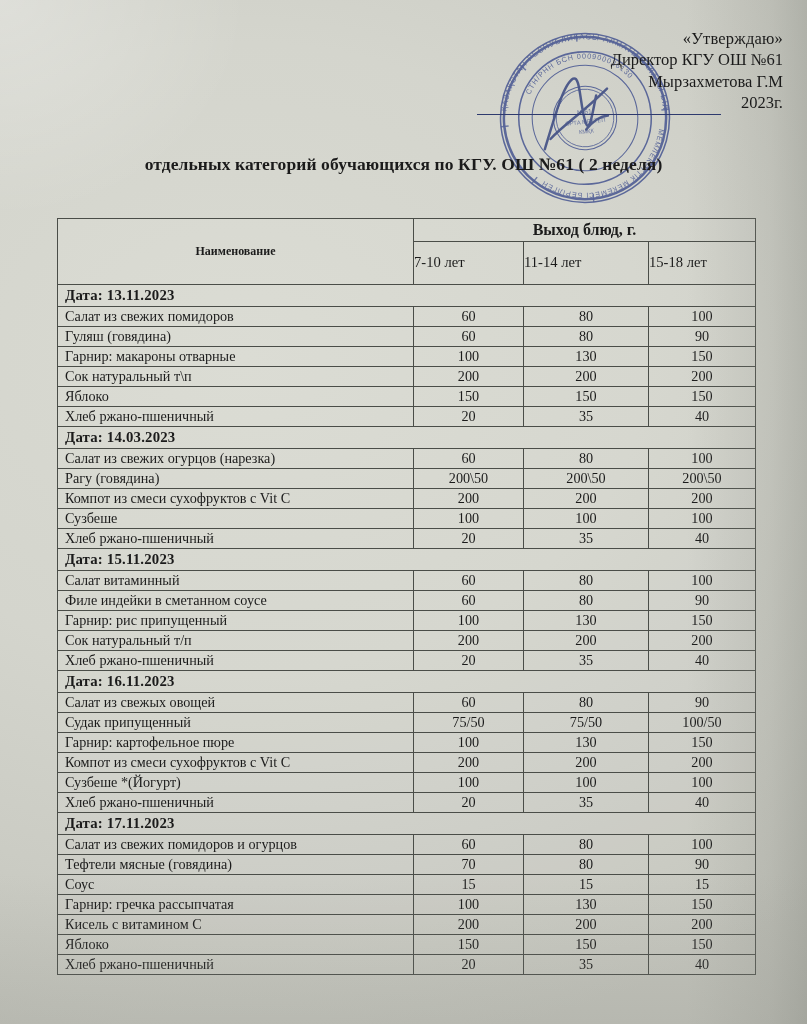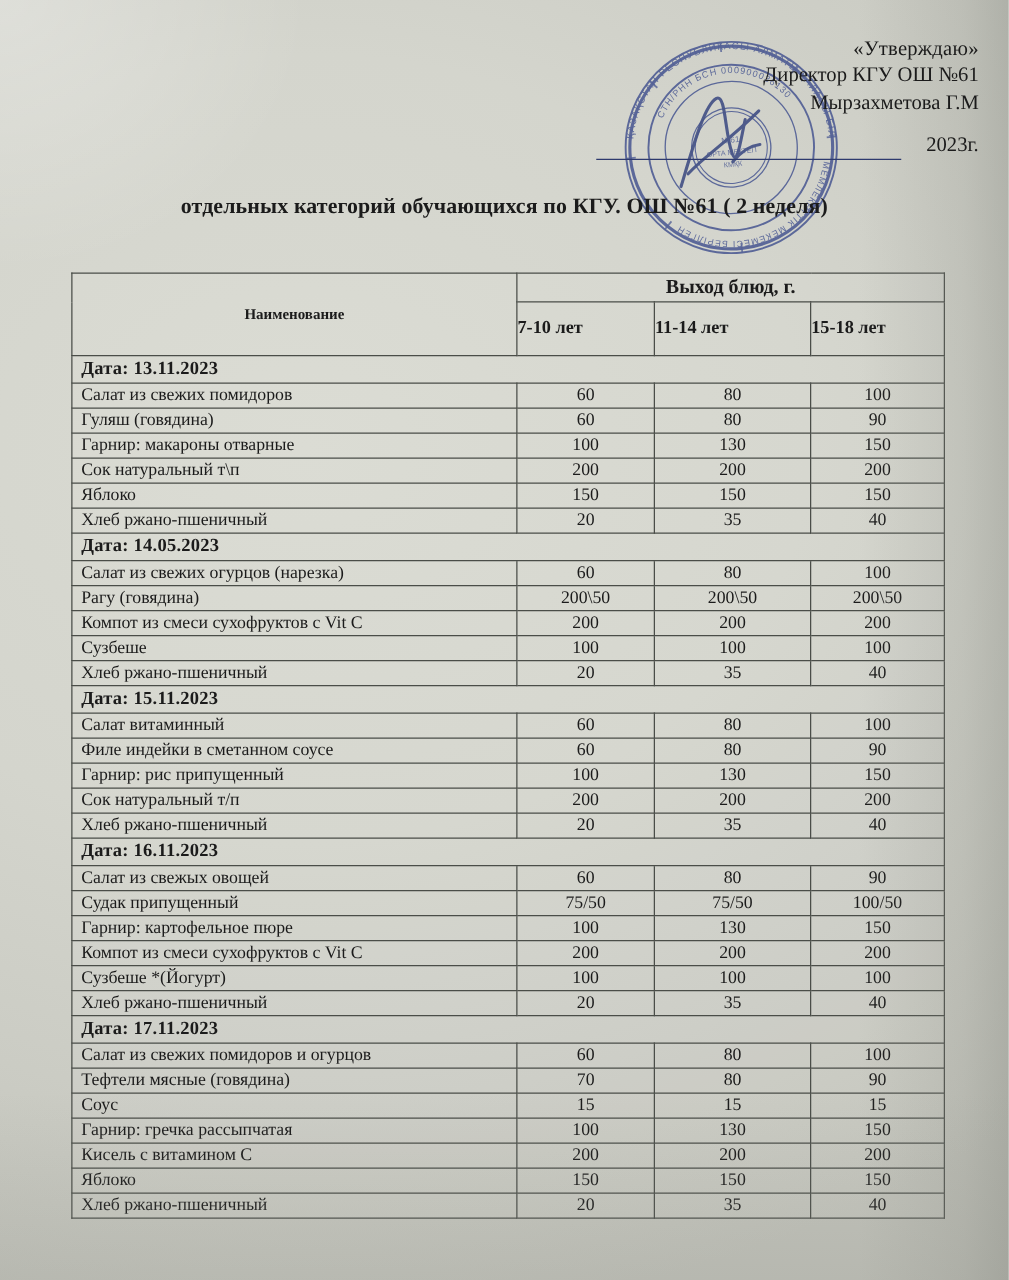--- a/index.html
+++ b/index.html
@@ -55,21 +55,20 @@
   }
   .approval-block .line {
     white-space: nowrap;
     display: block;
   }
   .approval-line-1 { letter-spacing: 0.2px; }
   .approval-sig-wrap {
     position: relative;
     display: block;
     height: 26px;
-    margin-top: 13px;
   }
   .sig-rule {
     position: absolute;
     left: 24px;
     right: 62px;
     bottom: 3px;
     border-bottom: 1.4px solid #2e3a6e;
   }
   .approval-year {
     position: relative;
@@ -141,21 +140,21 @@
   th.th-group {
     text-align: center;
     font-weight: bold;
     font-size: 16px;
     height: 22px;
     padding: 0 4px;
     margin-top: 10px;
   }
   th.th-age {
     text-align: left;
-    font-weight: bold;
+    font-weight: normal;
     font-size: 14.6px;
     height: 42px;
     padding: 2px 0 0 7px;
     vertical-align: top;
     line-height: 1.35;
     margin-left: 12px;
   }
 
   tr.date-row td {
     font-weight: bold;
@@ -296,21 +295,21 @@
           <td class="cell-val">150</td>
           <td class="cell-val">150</td>
         </tr>
         <tr class="dish-row">
           <td class="cell-name">Хлеб ржано-пшеничный</td>
           <td class="cell-val">20</td>
           <td class="cell-val">35</td>
           <td class="cell-val">40</td>
         </tr>
         <tr class="date-row">
-          <td colspan="4">Дата: 14.05.2023</td>
+          <td colspan="4">Дата: 14.03.2023</td>
         </tr>
         <tr class="dish-row">
           <td class="cell-name">Салат из свежих огурцов (нарезка)</td>
           <td class="cell-val">60</td>
           <td class="cell-val">80</td>
           <td class="cell-val">100</td>
         </tr>
         <tr class="dish-row">
           <td class="cell-name">Рагу (говядина)</td>
           <td class="cell-val">200\50</td>

